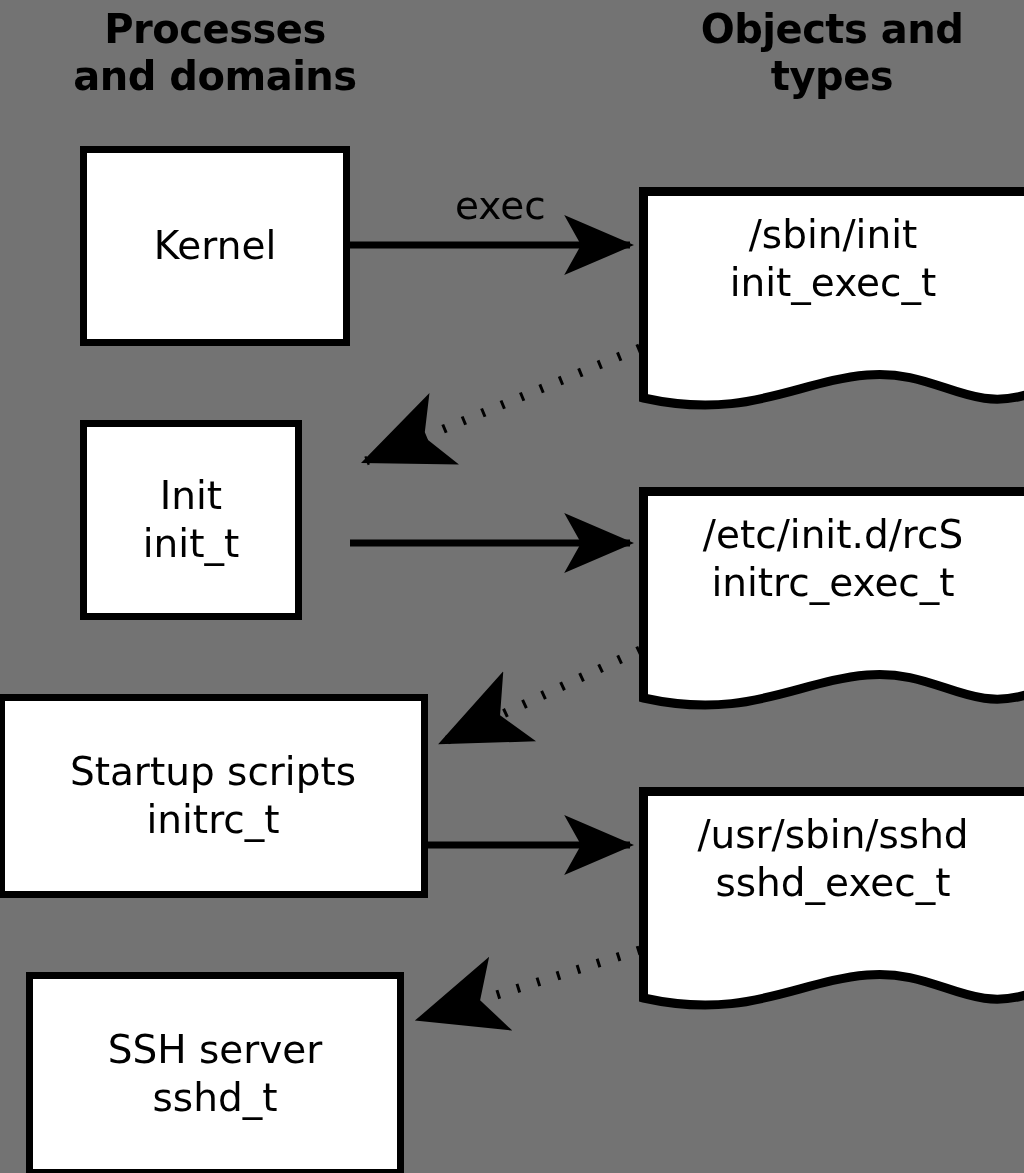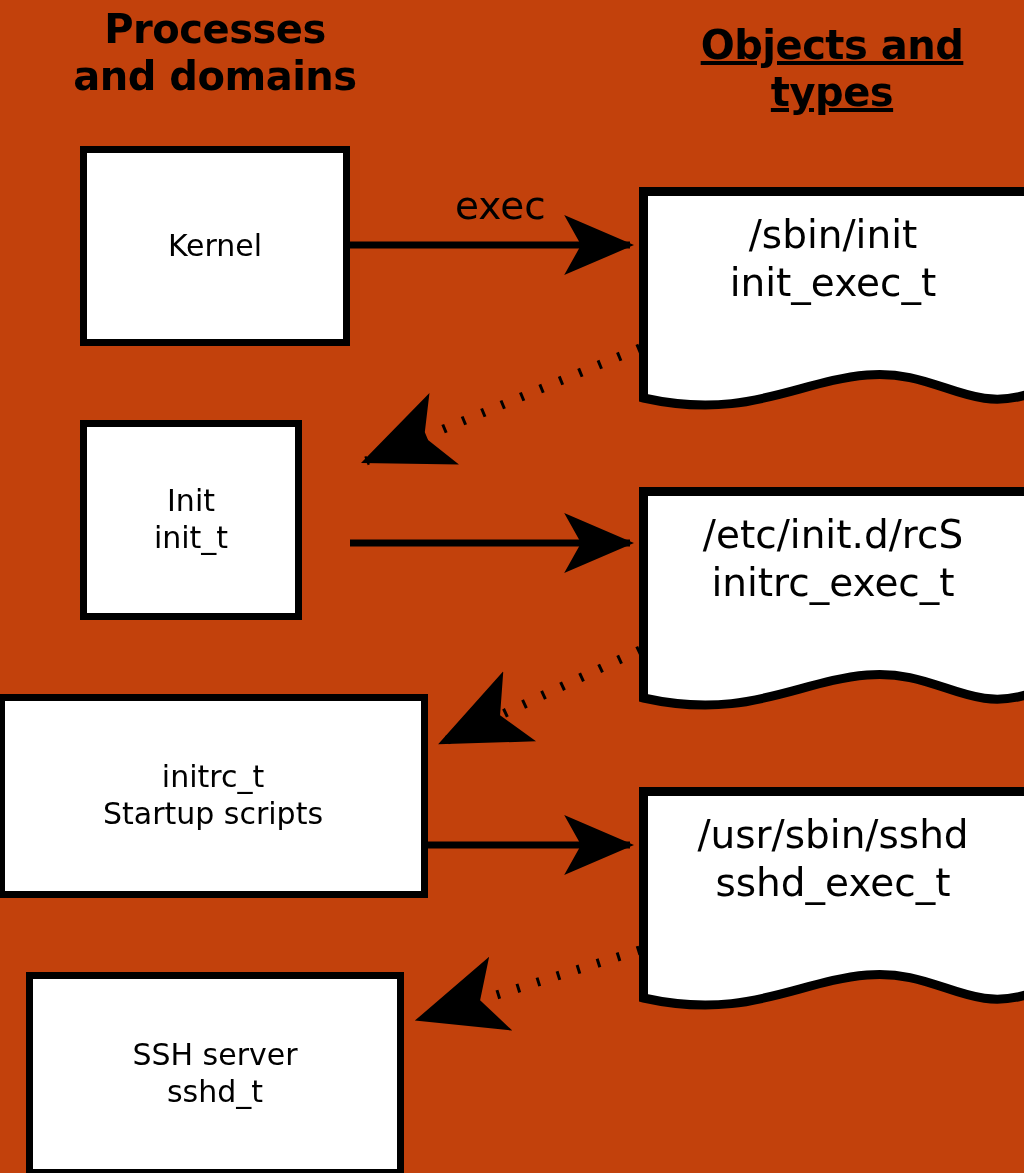--- a/index.html
+++ b/index.html
@@ -4,51 +4,51 @@
 <style>
   html, body {
     margin: 0;
     padding: 0;
     background: #ffffff;
   }
   #canvas {
     position: relative;
     width: 1024px;
     height: 1173px;
-    background: #c2410c;
+    background: #737373;
     overflow: hidden;
     font-family: "DejaVu Sans", "Liberation Sans", sans-serif;
     color: #000000;
   }
   .col-header {
     position: absolute;
     font-weight: bold;
     font-size: 40px;
     line-height: 1.18;
     text-align: center;
     color: #000;
     letter-spacing: -0.5px;
     white-space: pre-line;
   }
   #hdr-left  { left: 40px;  top: 6px;  width: 350px; }
-  #hdr-right { left: 640px; top: 22px;  width: 384px; text-decoration: underline; }
+  #hdr-right { left: 640px; top: 6px;  width: 384px; }
 
   .proc-box {
     position: absolute;
     border: 7px solid #000;
     background: #fff;
     box-sizing: border-box;
     display: flex;
     flex-direction: column;
     align-items: center;
     justify-content: center;
     z-index: 4;
   }
   .proc-box .line {
-    font-size: 30px;
+    font-size: 39px;
     line-height: 1.22;
     text-align: center;
     white-space: nowrap;
   }
 
   .doc-shape {
     position: absolute;
     z-index: 4;
   }
   .doc-shape svg { display: block; }
@@ -124,22 +124,22 @@
   <div class="proc-box" style="left:80px; top:146px; width:270px; height:200px;">
     <div class="line">Kernel</div>
   </div>
 
   <div class="proc-box" style="left:80px; top:420px; width:222px; height:200px;">
     <div class="line">Init</div>
     <div class="line">init_t</div>
   </div>
 
   <div class="proc-box" style="left:-2px; top:694px; width:430px; height:204px;">
+    <div class="line">Startup scripts</div>
     <div class="line">initrc_t</div>
-    <div class="line">Startup scripts</div>
   </div>
 
   <div class="proc-box" style="left:26px; top:972px; width:378px; height:204px;">
     <div class="line">SSH server</div>
     <div class="line">sshd_t</div>
   </div>
 
   <div class="doc-shape" style="left:637px; top:185px; width:392px; height:243px;">
     <svg width="392" height="243" viewBox="0 0 392 243">
       <path d="M6.5,6.5 L392,6.5 L392,209 C330,229 300,184 230,190

